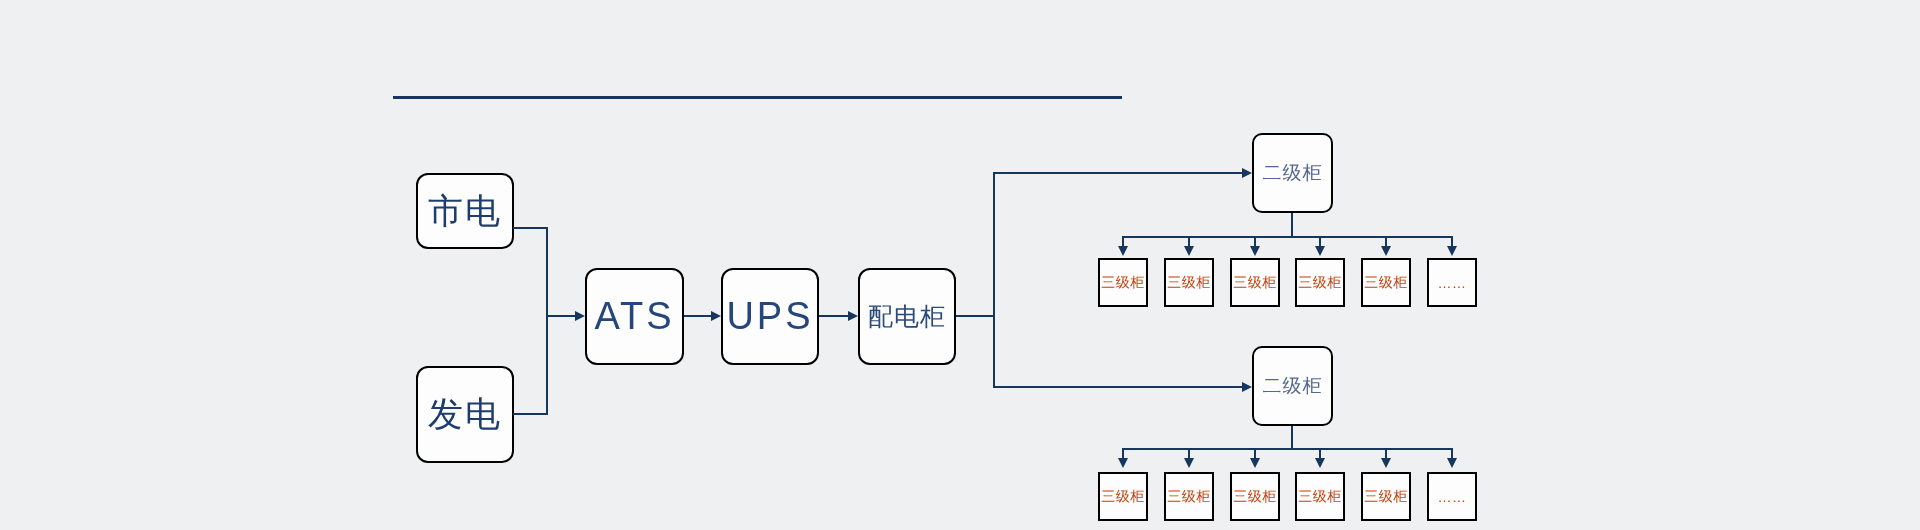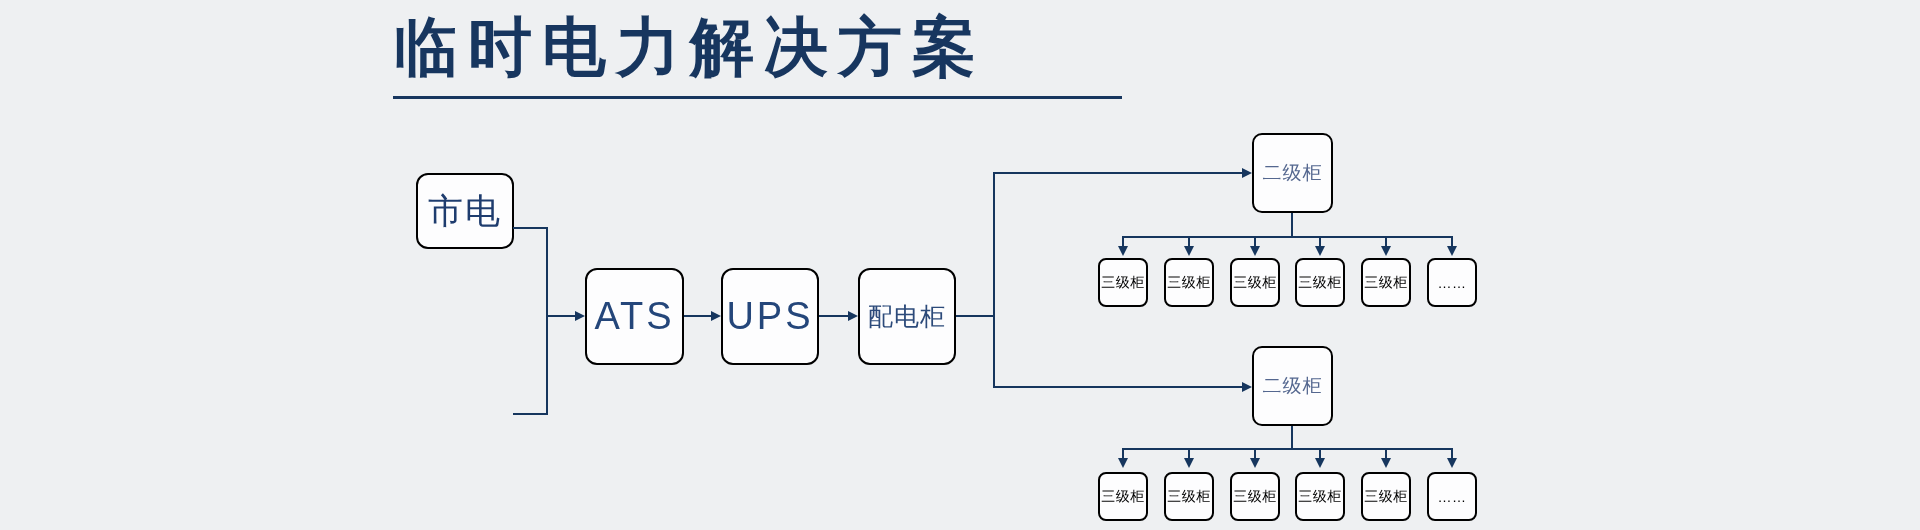--- a/index.html
+++ b/index.html
@@ -36,45 +36,45 @@
     box-sizing: border-box;
     display: flex;
     align-items: center;
     justify-content: center;
     white-space: nowrap;
   }
   .box-lg  { border-radius: 12px; font-size: 35px; color: #1e3c6e; letter-spacing: 2px; }
   .box-lat { border-radius: 12px; font-size: 38px; color: #24467a; letter-spacing: 3px; }
   .box-cab { border-radius: 12px; font-size: 25px; color: #2c4a7a; letter-spacing: 1px; }
   .box-md  { border-radius: 10px; font-size: 19px; color: #54678f; letter-spacing: 1px; }
-  .box-sm  { border-radius: 8px;  font-size: 14px; color: #000000; letter-spacing: 0.5px; }
+  .box-sm  { border-radius: 0;  font-size: 14px; color: #c2410c; letter-spacing: 0.5px; }
   .hline { position: absolute; height: 2px; background: #16365e; }
   .vline { position: absolute; width: 2px;  background: #16365e; }
   .arr-r {
     position: absolute; width: 0; height: 0;
     border-top: 5px solid transparent;
     border-bottom: 5px solid transparent;
     border-left: 10px solid #16365e;
   }
   .arr-d {
     position: absolute; width: 0; height: 0;
     border-left: 5px solid transparent;
     border-right: 5px solid transparent;
     border-top: 10px solid #16365e;
   }
 </style>
 </head>
 <body>
 
 <div id="stage">
 
-  <div class="page-title">临时电力解决方案</div>
   <div class="title-underline"></div>
 
   <div class="box box-lg" style="left:416px; top:173px; width:98px; height:76px;">市电</div>
+  <div class="box box-lg" style="left:416px; top:366px; width:98px; height:97px;">发电</div>
 
   <div class="box box-lat" style="left:585px; top:268px; width:99px; height:97px;">ATS</div>
   <div class="box box-lat" style="left:721px; top:268px; width:98px; height:97px;text-align:right;">UPS</div>
   <div class="box box-cab" style="left:858px; top:268px; width:98px; height:97px;">配电柜</div>
 
   <div class="box box-md" style="left:1252px; top:133px; width:81px; height:80px;">二级柜</div>
   <div class="box box-md" style="left:1252px; top:346px; width:81px; height:80px;">二级柜</div>
 
   <div class="box box-sm" style="left:1098px; top:258px; width:50px; height:49px;">三级柜</div>
   <div class="box box-sm" style="left:1164px; top:258px; width:50px; height:49px;">三级柜</div>

